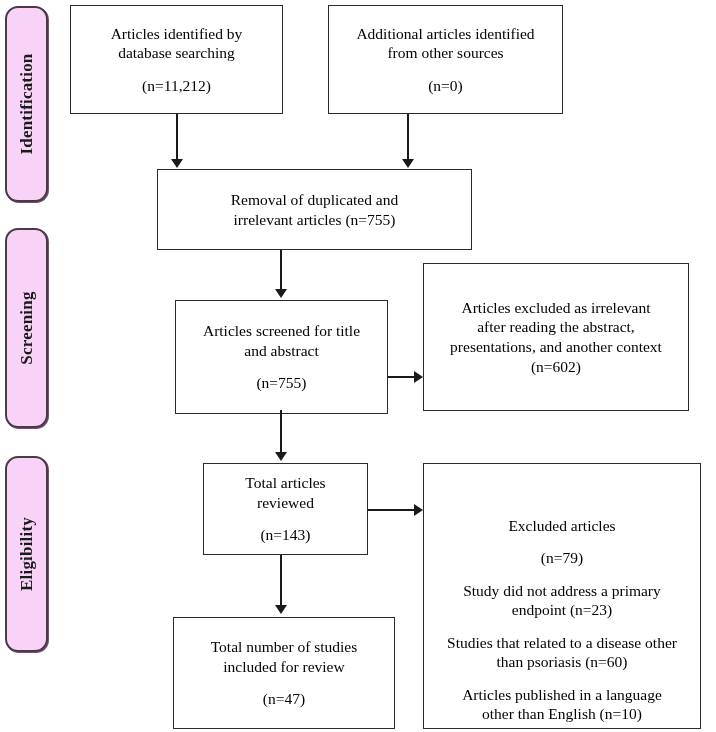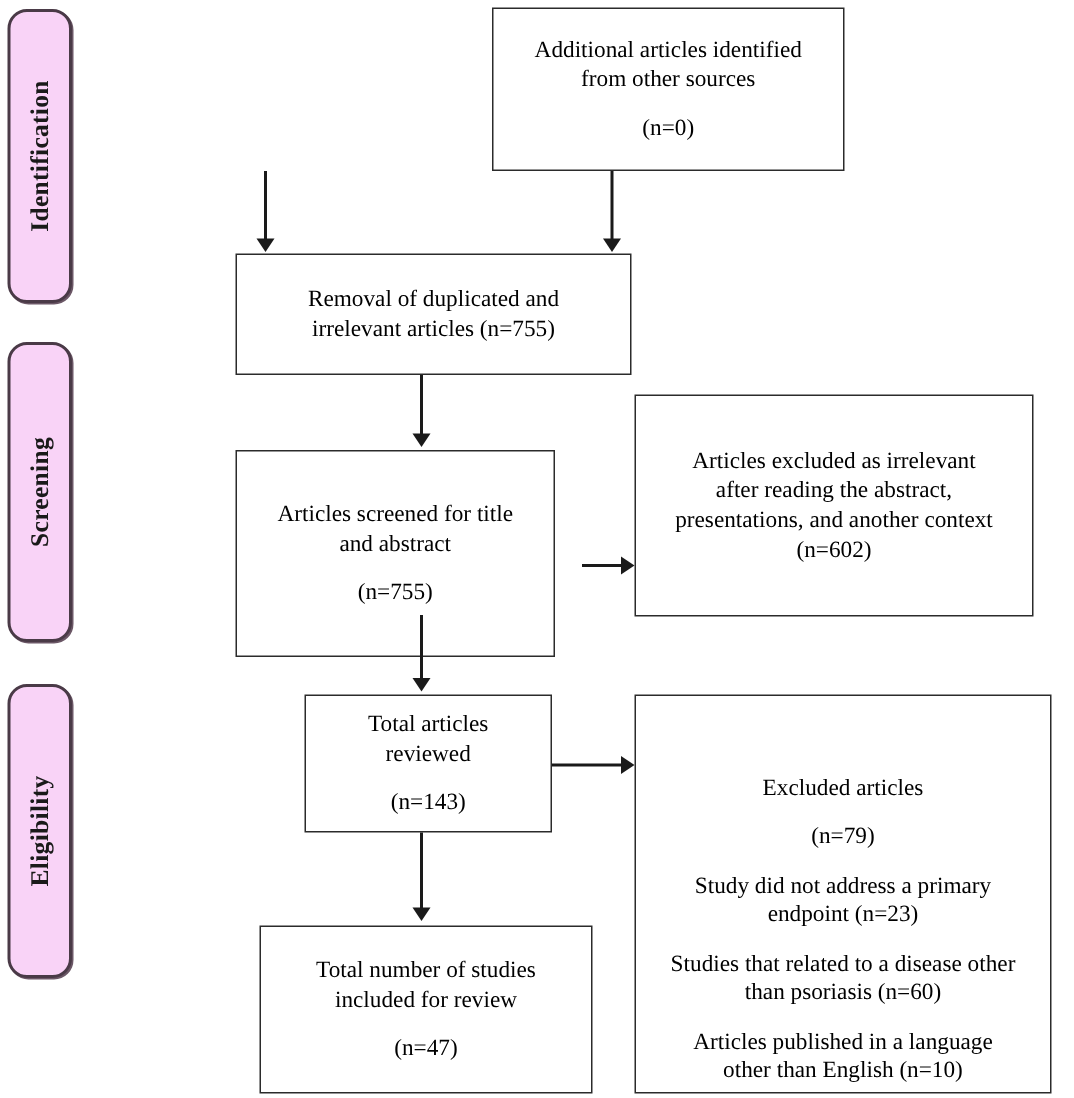--- a/index.html
+++ b/index.html
@@ -60,22 +60,22 @@
     font-size: 15.5px;
     line-height: 1.26;
     padding: 4px 6px;
   }
   .flow-box .line { display: block; }
   .flow-box .para { display: block; }
   .flow-box .para + .para { margin-top: 13px; }
 
   #box-database    { left: 70px;  top: 5px;   width: 213px; height: 109px; }
   #box-other       { left: 313px; top: 5px;   width: 235px; height: 109px; margin-left: 15px; }
-  #box-removal     { left: 157px; top: 169px; width: 264px; height: 81px;  }
-  #box-screened    { left: 157px; top: 300px; width: 213px; height: 138px; }
+  #box-removal     { left: 157px; top: 169px; width: 315px; height: 81px;  }
+  #box-screened    { left: 175px; top: 300px; width: 213px; height: 114px; }
   #box-excl-screen { left: 423px; top: 263px; width: 266px; height: 148px; }
   #box-reviewed    { left: 203px; top: 463px; width: 165px; height: 92px;  }
   #box-excl-elig   { left: 423px; top: 463px; width: 278px; height: 266px;
                      justify-content: flex-end; padding-top: 16px; }
   #box-included    { left: 173px; top: 617px; width: 222px; height: 112px; align-items: center; }
 
   
   .vline {
     position: absolute;
     width: 1.6px;
@@ -131,20 +131,27 @@
   <div class="stage-pill" id="pill-identification">
     <span class="stage-label">Identification</span>
   </div>
   <div class="stage-pill" id="pill-screening">
     <span class="stage-label">Screening</span>
   </div>
   <div class="stage-pill" id="pill-eligibility">
     <span class="stage-label">Eligibility</span>
   </div>
 
+  <div class="flow-box" id="box-database">
+    <span class="para">
+      <span class="line">Articles identified by</span>
+      <span class="line">database searching</span>
+    </span>
+    <span class="para">(n=11,212)</span>
+  </div>
 
   <div class="flow-box" id="box-other">
     <span class="para">
       <span class="line">Additional articles identified</span>
       <span class="line">from other sources</span>
     </span>
     <span class="para">(n=0)</span>
   </div>
 
   <div class="flow-box" id="box-removal">

